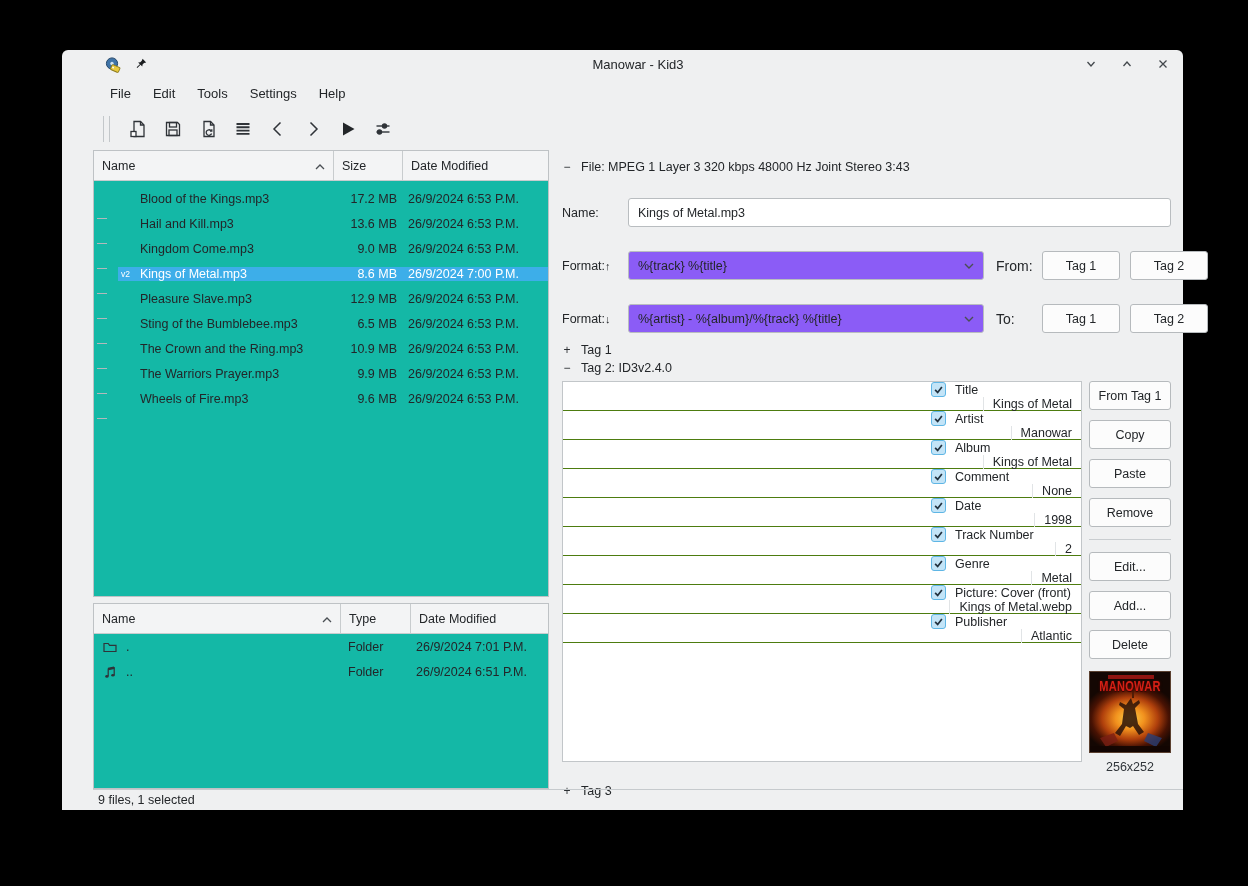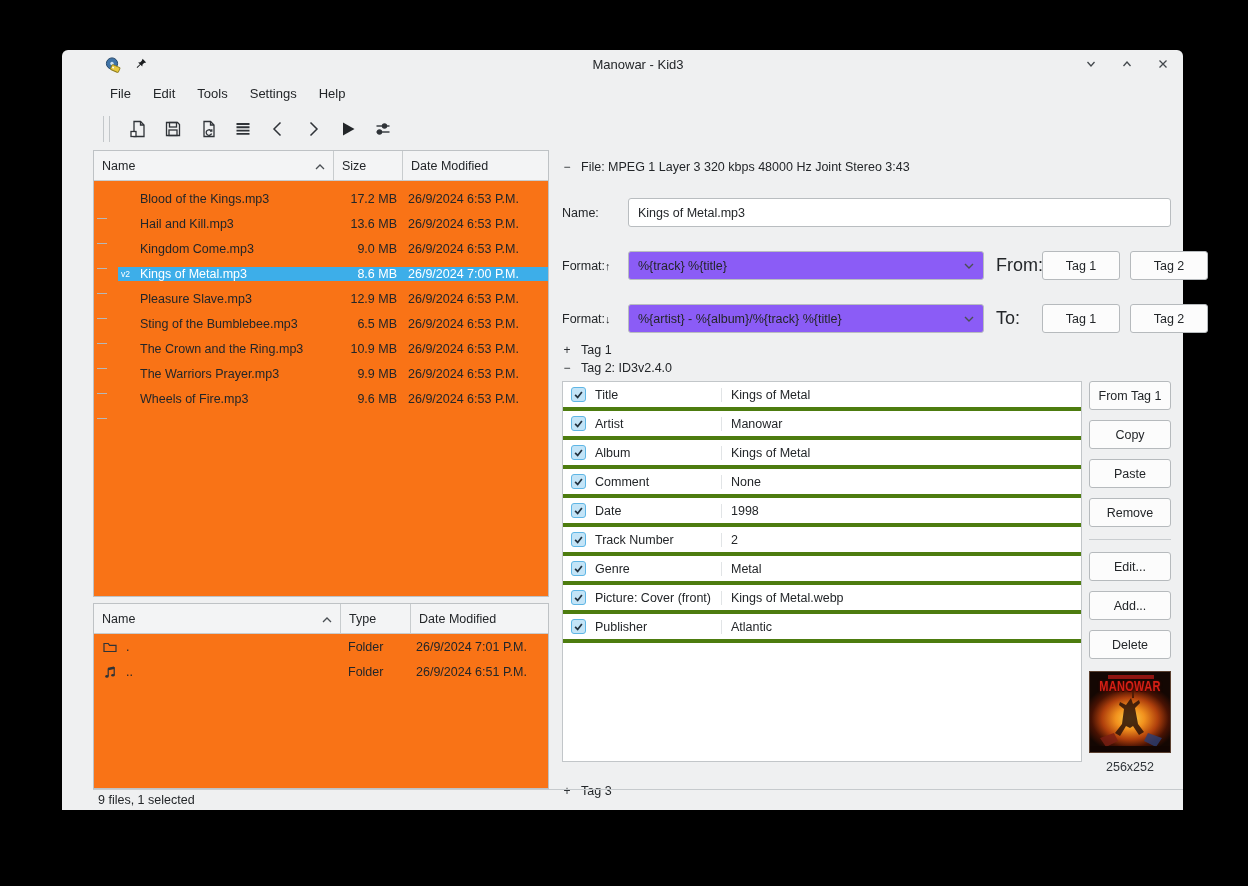--- a/index.html
+++ b/index.html
@@ -26,21 +26,21 @@
   
   .menubar{ height:30px; flex:none; display:flex; align-items:center; padding:0 6px; }
   .menu-item{ padding:4px 11px; font-size:13px; border-radius:3px; }
   
   .toolbar{ height:42px; flex:none; display:flex; align-items:center; padding:0 8px; gap:5px; }
   .tool-handle{ width:7px; height:26px; border-left:1px solid #c3c7ca; border-right:1px solid #c3c7ca; margin:0 8px 0 2px; }
   .tool-btn{ width:30px; height:30px; display:flex; align-items:center; justify-content:center; border-radius:3px; }
   
   .main{ flex:1; display:flex; min-height:0; }
   .left-col{ width:456px; flex:none; display:flex; flex-direction:column; min-height:0; }
-  .panel{ background:#f97316; border:1px solid #bec2c5; display:flex; flex-direction:column; overflow:hidden; }
+  .panel{ background:#14b8a6; border:1px solid #bec2c5; display:flex; flex-direction:column; overflow:hidden; }
   .file-panel{ flex:1; min-height:0; }
   .v-splitter{ height:6px; flex:none; }
   .folder-panel{ height:186px; flex:none; }
   .list-header{ display:flex; height:30px; background:#f3f4f5; border-bottom:1px solid #c8ccce; flex:none; align-items:stretch; }
   .hcell{ display:flex; align-items:center; padding:0 8px; font-size:12.5px; gap:6px; }
   .hcell + .hcell{ border-left:1px solid #c8ccce; }
   .hc-grow{ flex:1; }
   .hc-grow .sort{ margin-left:auto; }
   .fh-size{ width:69px; flex:none; }
   .fh-date{ width:146px; flex:none; }
@@ -73,31 +73,31 @@
   .field-row{ display:flex; align-items:center; margin-top:24px; }
   .field-label{ width:66px; flex:none; font-size:12.5px; }
   .arrow-glyph{ font-size:11px; }
   .text-input{
     flex:1; height:29px; border:1px solid #b9bdc0; border-radius:3px; background:#fff;
     padding:0 9px; font-size:12.5px; font-family:inherit; color:#232629; outline:none;
   }
   .combo{ width:356px; flex:none; height:29px; border:1px solid #b9bdc0; border-radius:3px; background:#8b5cf6;
     display:flex; align-items:center; padding:0 9px; font-size:12.5px; }
   .combo .chev{ margin-left:auto; display:flex; }
-  .dir-label{ width:46px; flex:none; margin-left:12px; font-size:18px; }
+  .dir-label{ width:46px; flex:none; margin-left:12px; font-size:14px; }
   .btn{ height:29px; border:1px solid #b6babd; border-radius:3px; background:#fcfcfc;
     font-size:12.5px; color:#232629; display:flex; align-items:center; justify-content:center; }
   .tag-btn{ width:78px; flex:none; }
   .tag-btn + .tag-btn{ margin-left:10px; }
   .section-header{ display:flex; align-items:center; gap:9px; height:24px; font-size:12.5px; margin-top:10px; }
   .section-header.tight{ margin-top:4px; }
   
   .tag2-body{ display:flex; margin-top:6px; }
   .frame-table{ flex:1; min-width:0; height:381px; background:#fff; border:1px solid #c2c6c9; overflow:hidden; }
-  .trow{ height:29px; display:flex; align-items:center; border-bottom:4px solid #4d7c0f; }
+  .trow{ height:29px; display:flex; align-items:flex-end; border-bottom:1px solid #4d7c0f;flex-direction:column; }
   .tlabel{ width:158px; flex:none; display:flex; align-items:center; gap:9px; padding:0 6px 0 8px; font-size:12.5px; }
   .tvalue{ flex:1; min-width:0; border-left:1px solid #e1e4e6; display:flex; align-items:center; padding:0 9px; font-size:12.5px; }
   .checkbox{ width:15px; height:15px; flex:none; border:1px solid #5fb6e5; border-radius:3px; background:#c3e4f7;
     display:flex; align-items:center; justify-content:center; }
   
   .side-col{ width:82px; flex:none; margin-left:7px; display:flex; flex-direction:column; }
   .side-col .btn{ margin-bottom:10px; }
   .side-divider{ height:1px; background:#c9cdd0; margin:2px 0 12px; }
   .art{
     width:82px; height:82px; margin-top:2px; position:relative; overflow:hidden; border:1px solid #5a4030;

